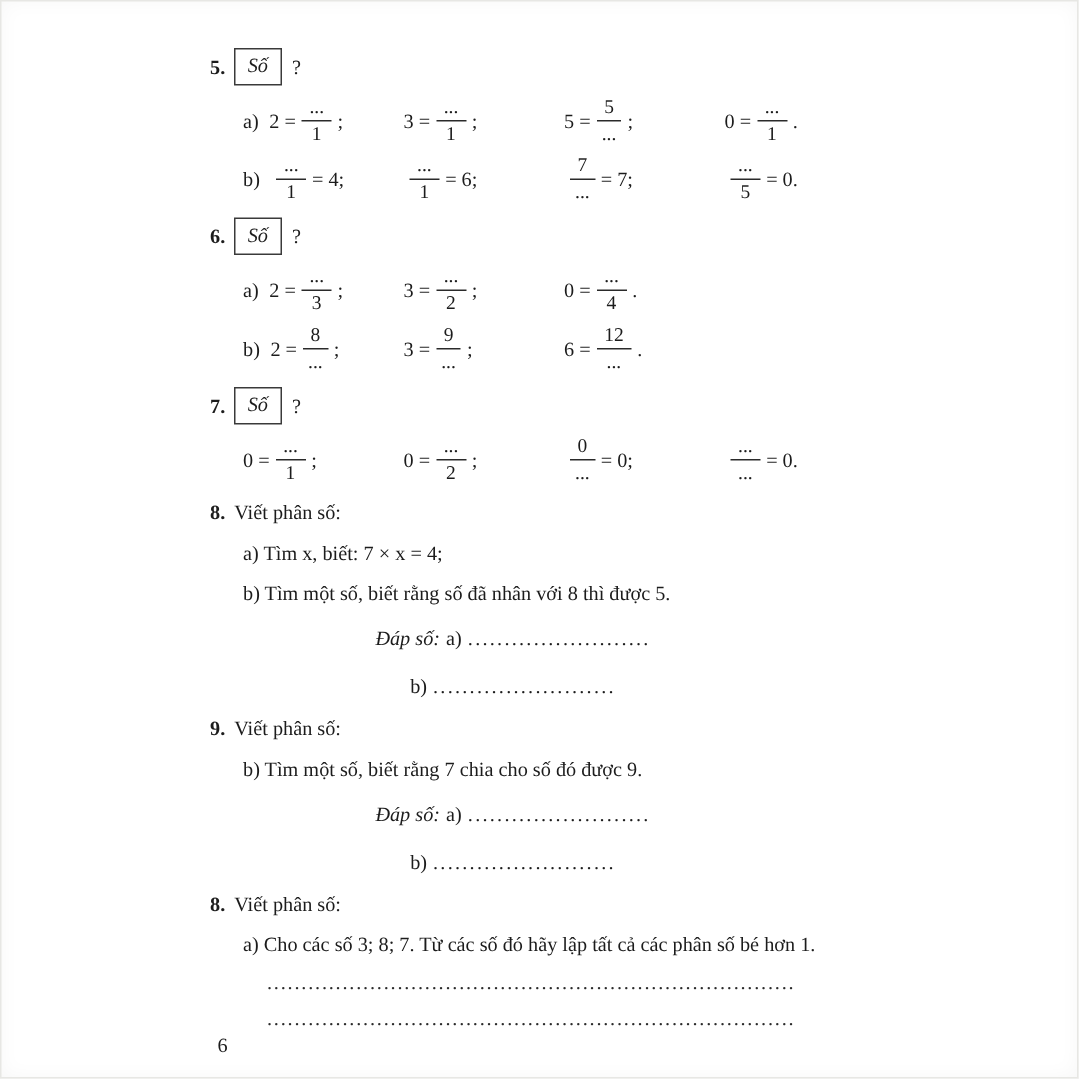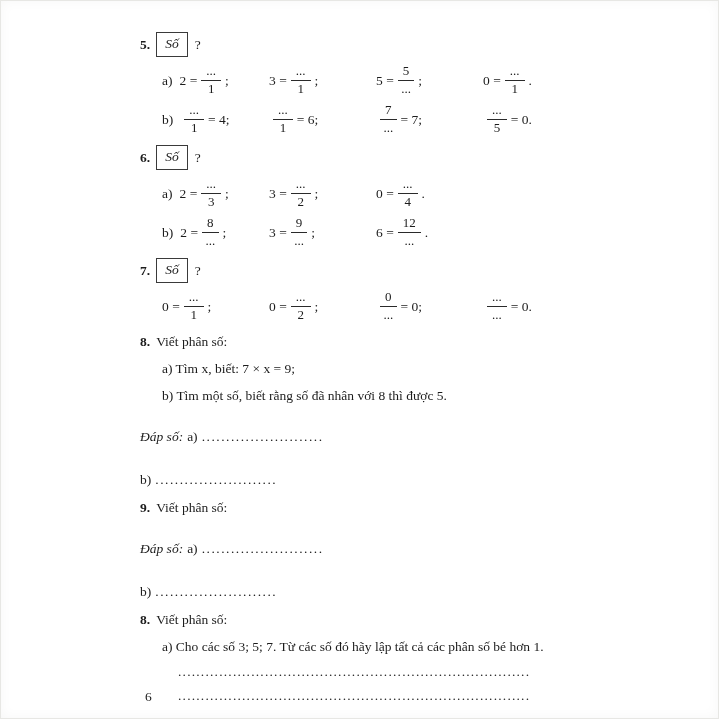--- a/index.html
+++ b/index.html
@@ -29,21 +29,21 @@
   .cell:last-child { width: auto; }
   .cell-label { margin-right: 7px; }
   .eq-text { }
   .frac {
     display: inline-flex; flex-direction: column; align-items: center;
     margin: 0 4px; font-size: 13px; line-height: 1.15;
   }
   .fnum { padding: 0 5px 1px; border-bottom: 1px solid #2a2a2a; }
   .fden { padding-top: 1px; }
   .ex-line { margin-left: 22px; line-height: 21px; margin-top: 6px; white-space: nowrap; }
-  .answer-line { text-align: left; padding-right: 55px; line-height: 25px; margin-top: 18px; }
+  .answer-line { text-align: center; padding-right: 55px; line-height: 25px; margin-top: 7px; }
   .ans-prefix { font-style: italic; margin-right: 4px; }
   .ans-label { margin-right: 4px; }
   .ans-dots { letter-spacing: 1.5px; }
   .dots-line {
     margin: 5px 70px 4px 38px;
     overflow: hidden; white-space: nowrap;
     letter-spacing: 1.2px; line-height: 19px; color: #2a2a2a;
   }
   .page-number { position: absolute; left: 145px; bottom: 14px; }
 </style>
@@ -223,37 +223,38 @@
             </span>
             <span class="eq-text">= 0.</span>
           </span>
         </div>
       </section>
       <section class="exercise">
         <div class="ex-heading">
           <b class="ex-num">8.</b>
           <span class="ex-title">Viết phân số:</span>
         </div>
-        <div class="ex-line">a) Tìm x, biết: 7 × x = 9;</div>
+        <div class="ex-line">a) Tìm x, biết: 7 × x = 4;</div>
         <div class="ex-line">b) Tìm một số, biết rằng số đã nhân với 8 thì được 5.</div>
         <div class="answer-line"><span class="ans-prefix">Đáp số:</span><span class="ans-label">a)</span><span class="ans-dots">.........................</span></div>
         <div class="answer-line"><span class="ans-label">b)</span><span class="ans-dots">.........................</span></div>
       </section>
       <section class="exercise">
         <div class="ex-heading">
           <b class="ex-num">9.</b>
           <span class="ex-title">Viết phân số:</span>
         </div>
+        <div class="ex-line">b) Tìm một số, biết rằng 7 chia cho số đó được 9.</div>
         <div class="answer-line"><span class="ans-prefix">Đáp số:</span><span class="ans-label">a)</span><span class="ans-dots">.........................</span></div>
         <div class="answer-line"><span class="ans-label">b)</span><span class="ans-dots">.........................</span></div>
       </section>
       <section class="exercise">
         <div class="ex-heading">
           <b class="ex-num">8.</b>
           <span class="ex-title">Viết phân số:</span>
         </div>
-        <div class="ex-line">a) Cho các số 3; 5; 7. Từ các số đó hãy lập tất cả các phân số bé hơn 1.</div>
+        <div class="ex-line">a) Cho các số 3; 8; 7. Từ các số đó hãy lập tất cả các phân số bé hơn 1.</div>
         <div class="dots-line">........................................................................................................................</div>
         <div class="dots-line">........................................................................................................................</div>
       </section>
     </div>
   <div class="page-number">6</div>
 </div>
 
 </body></html>

